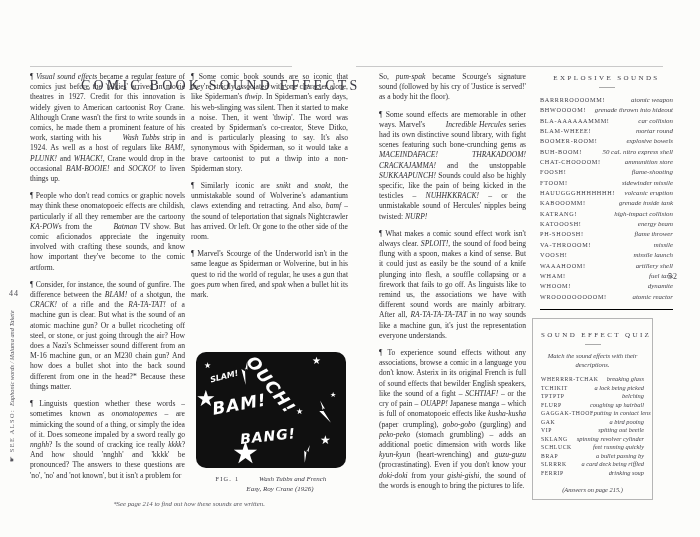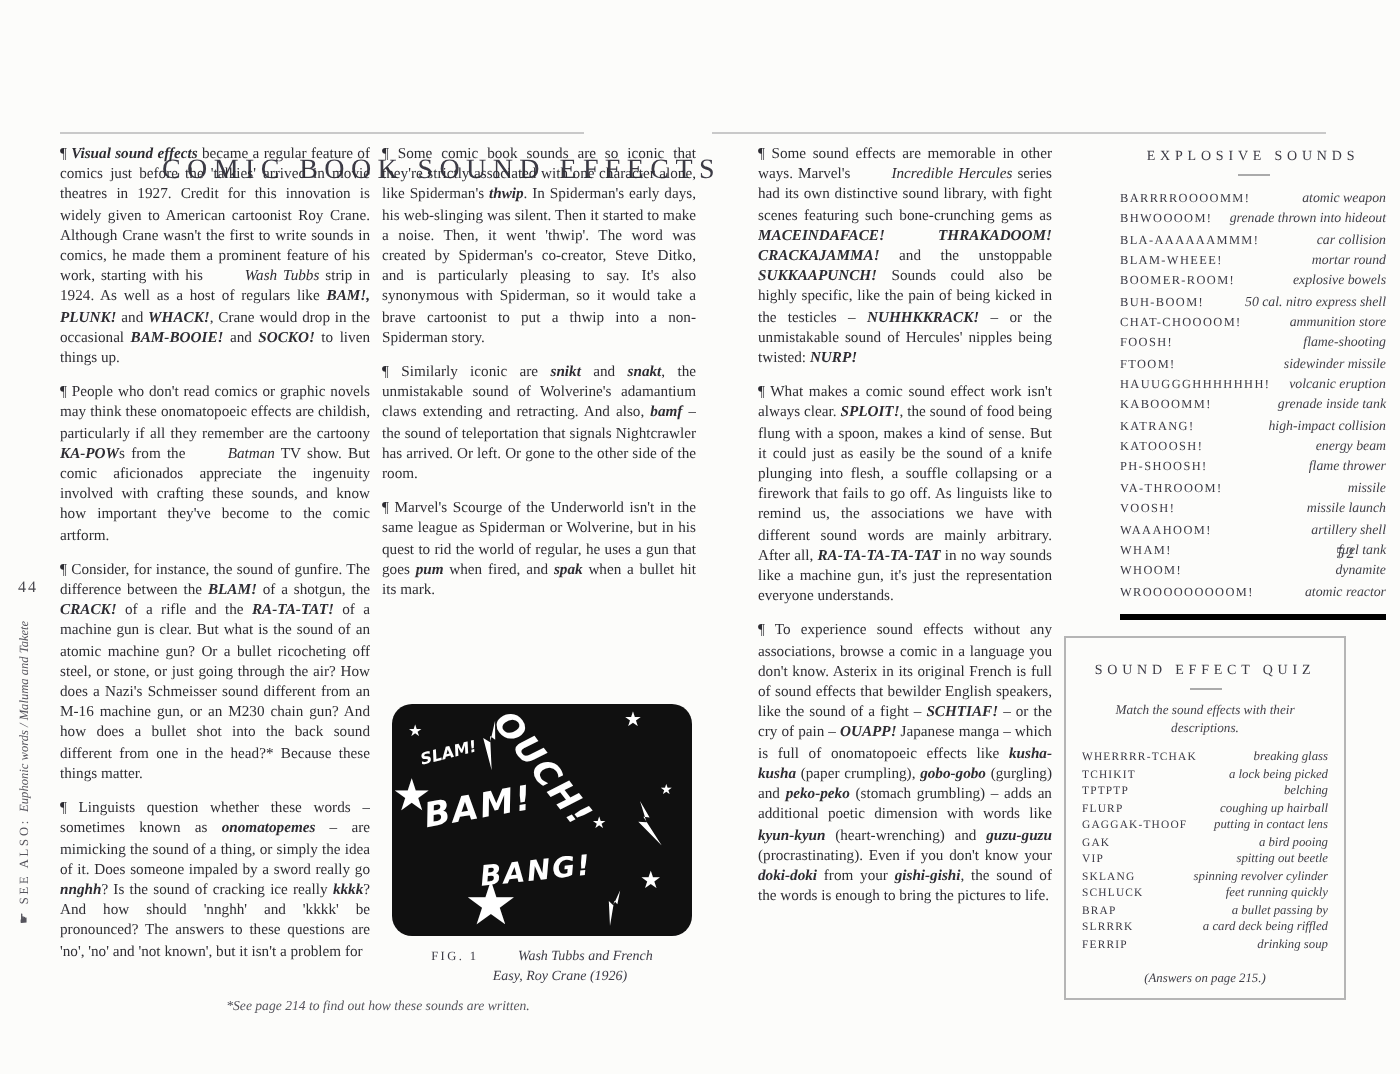--- a/index.html
+++ b/index.html
@@ -21,21 +21,21 @@
          transform-origin:0 0;white-space:nowrap;font-size:6.3px;color:#55545c;}
   .vtext .hand{font-family:"DejaVu Sans",sans-serif;font-size:6.5px;margin-right:4px;}
   .vtext .sa-label{letter-spacing:1.4px;margin-right:3px;}
   .vtext .sa-refs{font-style:italic;}
 
   .col{position:absolute;top:72px;font-size:7.6px;line-height:10.2px;overflow:hidden;}
   .col1{left:30px;width:155px;height:422px;}
   .col2{left:191px;width:157px;height:272px;}
   .rcol{left:379px;width:147px;height:445px;}
   p.para{margin:0 0 7px 0;text-align:justify;}
-  .seg-em{font-weight:700;font-style:italic;}
+  .seg-em{font-weight:400;font-style:italic;}
   .seg-i{font-style:italic;padding-left:18px;}
 
   
   .figure{position:absolute;left:196px;top:352px;width:150px;height:116px;
           background:#101010;border-radius:10px;overflow:hidden;}
   .fx{position:absolute;color:#ffffff;font-family:"DejaVu Sans",sans-serif;
       font-weight:700;font-style:italic;white-space:nowrap;}
   .fx-slam{left:14px;top:20px;font-size:8px;transform:rotate(-14deg);}
   .fx-ouch{left:62px;top:0px;font-size:17px;transform:rotate(52deg);transform-origin:left top;letter-spacing:1px;}
   .fx-bam{left:16px;top:42px;font-size:17px;transform:rotate(-10deg);letter-spacing:1px;}
@@ -53,31 +53,31 @@
   .b2{left:122px;top:48px;transform:rotate(-12deg);}
   .b3{left:104px;top:92px;transform:rotate(30deg);}
 
   .caption{position:absolute;left:196px;top:474px;width:150px;text-align:center;
            font-size:7px;line-height:9.5px;color:#3c3b45;}
   .caption .figlabel{letter-spacing:1.2px;font-size:6.3px;}
   .footnote{position:absolute;left:30px;top:500px;width:318px;text-align:center;
             font-size:6.8px;font-style:italic;color:#55545c;}
 
   
-  .sidebar{position:absolute;left:560px;top:62px;width:133px;height:248px;
-           border-bottom:3px solid #000000;box-sizing:border-box;}
+  .sidebar{position:absolute;left:540px;top:62px;width:133px;height:248px;
+           border-bottom:1px solid #000000;box-sizing:border-box;}
   .panel-title{text-align:center;font-size:7px;letter-spacing:2.4px;color:#3c3b45;
                padding-top:12px;white-space:nowrap;}
   .mini-rule{width:16px;height:1px;background:#aaaaaa;margin:5px auto 7px auto;}
   .rows .row{display:flex;justify-content:space-between;align-items:baseline;line-height:10.35px;}
   .rows .row-sound{letter-spacing:0.7px;font-size:6.2px;color:#3a3944;white-space:nowrap;}
   .rows .row-desc{font-style:italic;font-size:6.9px;color:#3f3e46;text-align:right;white-space:nowrap;}
 
   
-  .quizbox{position:absolute;left:532px;top:318px;width:141px;height:182px;
+  .quizbox{position:absolute;left:532px;top:318px;width:121px;height:182px;
            border:1px solid #b5b5b5;box-sizing:border-box;padding:10px 8px 6px 8px;}
   .quiz-instruction{font-style:italic;font-size:6.6px;line-height:8.5px;text-align:center;
                     color:#3f3e46;margin:0 6px 6px 6px;}
   .quizbox .rows .row{line-height:8.5px;}
   .quizbox .rows .row-sound{font-size:5.7px;letter-spacing:0.6px;}
   .quizbox .rows .row-desc{font-size:6.4px;}
   .quiz-answers{font-style:italic;font-size:6.4px;text-align:center;color:#3f3e46;margin-top:9px;}
 </style>
 </head>
 <body>
@@ -138,20 +138,21 @@
 
   <div class="caption">
     <span class="figlabel">FIG. 1</span>
     <span class="seg-i">Wash Tubbs and French</span><br>
     <span class="seg-i">Easy, Roy Crane (1926)</span>
   </div>
 
   <div class="footnote">*See page 214 to find out how these sounds are written.</div>
 
   <div class="col rcol">
+      <p class="para"><span>So, </span><span class="seg-em">pum-spak</span><span> became Scourge's signature sound (followed by his cry of 'Justice is served!' as a body hit the floor).</span></p>
       <p class="para"><span>¶ Some sound effects are memorable in other ways. Marvel's </span><span class="seg-i">Incredible Hercules</span><span> series had its own distinctive sound library, with fight scenes featuring such bone-crunching gems as </span><span class="seg-em">MACEINDAFACE! THRAKADOOM! CRACKAJAMMA!</span><span> and the unstoppable </span><span class="seg-em">SUKKAAPUNCH!</span><span> Sounds could also be highly specific, like the pain of being kicked in the testicles – </span><span class="seg-em">NUHHKKRACK!</span><span> – or the unmistakable sound of Hercules' nipples being twisted: </span><span class="seg-em">NURP!</span></p>
       <p class="para"><span>¶ What makes a comic sound effect work isn't always clear. </span><span class="seg-em">SPLOIT!</span><span>, the sound of food being flung with a spoon, makes a kind of sense. But it could just as easily be the sound of a knife plunging into flesh, a souffle collapsing or a firework that fails to go off. As linguists like to remind us, the associations we have with different sound words are mainly arbitrary. After all, </span><span class="seg-em">RA-TA-TA-TA-TAT</span><span> in no way sounds like a machine gun, it's just the representation everyone understands.</span></p>
       <p class="para"><span>¶ To experience sound effects without any associations, browse a comic in a language you don't know. Asterix in its original French is full of sound effects that bewilder English speakers, like the sound of a fight – </span><span class="seg-em">SCHTIAF!</span><span> – or the cry of pain – </span><span class="seg-em">OUAPP!</span><span> Japanese manga – which is full of onomatopoeic effects like </span><span class="seg-em">kusha-kusha</span><span> (paper crumpling), </span><span class="seg-em">gobo-gobo</span><span> (gurgling) and </span><span class="seg-em">peko-peko</span><span> (stomach grumbling) – adds an additional poetic dimension with words like </span><span class="seg-em">kyun-kyun</span><span> (heart-wrenching) and </span><span class="seg-em">guzu-guzu</span><span> (procrastinating). Even if you don't know your </span><span class="seg-em">doki-doki</span><span> from your </span><span class="seg-em">gishi-gishi</span><span>, the sound of the words is enough to bring the pictures to life.</span></p>
     </div>
 
   <div class="sidebar">
     <div class="panel-title">EXPLOSIVE SOUNDS</div>
     <div class="mini-rule"></div>
     <div class="rows">
         <div class="row">

